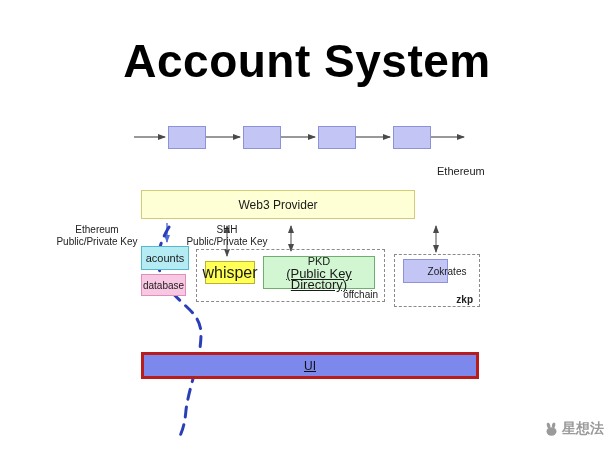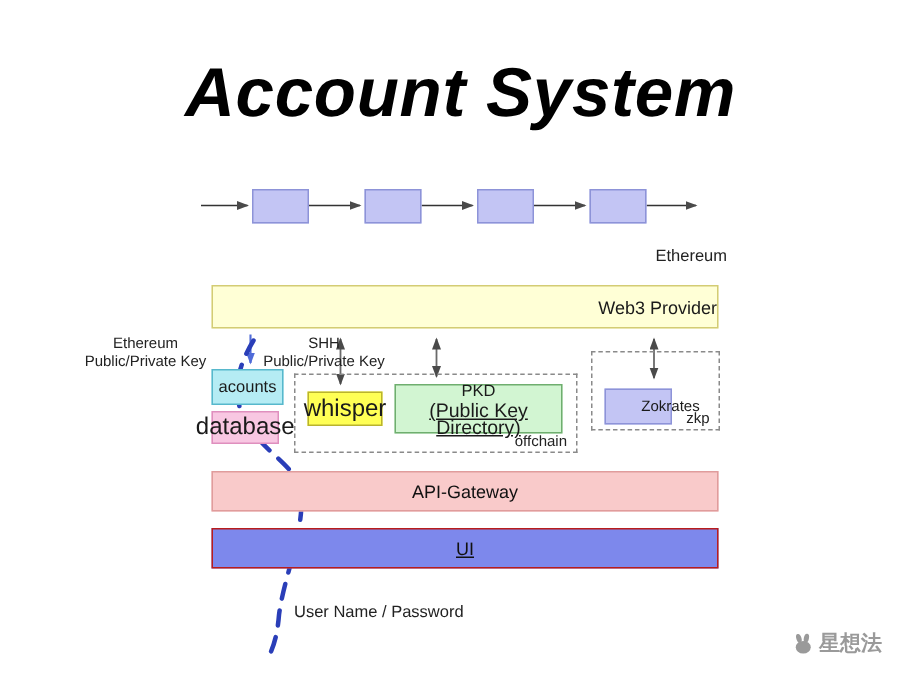--- a/index.html
+++ b/index.html
@@ -2,61 +2,61 @@
 <html style="--block-fill: #c3c5f4; --web3-fill: #ffffd6; --accounts-fill: #b5ecf4; --database-fill: #f8c7e2; --whisper-fill: #ffff55; --pkd-fill: #d2f5d2; --zokrates-fill: #c3c5f4; --api-fill: #f9caca; --ui-fill: #7d88ec; --dashed-line: #2a3eb8;"><head>
 <meta charset="utf-8">
 <style>
   html,body{margin:0;padding:0;background:#fff;}
   .stage{
     position:relative;width:614px;height:460px;background:#ffffff;overflow:hidden;
     font-family:"Liberation Sans","DejaVu Sans",sans-serif;color:#1a1a1a;
   }
   .title{
     position:absolute;top:34px;left:0;width:100%;margin:0;text-align:center;
-    font-size:46px;font-weight:bold;letter-spacing:0.5px;color:#000;font-style:italic;
+    font-size:46px;font-weight:bold;letter-spacing:0.5px;color:#000;
   }
   .overlay{position:absolute;left:0;top:0;pointer-events:none;}
   .chain-block{
     position:absolute;width:38px;height:23px;top:126px;
     background:var(--block-fill,#c3c5f4);border:1px solid #8d93d8;box-sizing:border-box;
   }
   .eth-label{position:absolute;left:437px;top:165px;font-size:11px;color:#222;}
   .web3{
-    position:absolute;left:141px;top:190px;width:338px;height:29px;box-sizing:border-box;
+    position:absolute;left:141px;top:190px;width:274px;height:29px;box-sizing:border-box;
     background:var(--web3-fill,#ffffd6);border:1px solid #d3cc74;
-    display:flex;align-items:center;justify-content:flex-end;font-size:12px;
+    display:flex;align-items:center;justify-content:center;font-size:12px;
   }
   .keylabel{position:absolute;width:118px;text-align:center;font-size:10px;line-height:12px;color:#222;}
   .kl-eth{left:38px;top:224px;}
-  .kl-shh{left:157px;top:224px;}
+  .kl-shh{left:168px;top:224px;}
   .module{
     position:absolute;box-sizing:border-box;display:flex;flex-direction:column;
     align-items:center;justify-content:center;text-align:center;
   }
   .m-accounts{left:141px;top:246px;width:48px;height:24px;background:var(--accounts-fill,#b5ecf4);border:1px solid #57b8cc;font-size:11px;justify-content:center;}
-  .m-database{left:141px;top:274px;width:45px;height:22px;background:var(--database-fill,#f8c7e2);border:1px solid #df8fbe;font-size:16px;text-align:center;}
+  .m-database{left:141px;top:274px;width:45px;height:22px;background:var(--database-fill,#f8c7e2);border:1px solid #df8fbe;font-size:10px;text-align:center;}
   .dashed-group{position:absolute;border:1px dashed #8a8a8a;box-sizing:border-box;}
   .g-offchain{left:196px;top:249px;width:189px;height:53px;}
-  .g-zkp{left:394px;top:234px;width:86px;height:53px;}
+  .g-zkp{left:394px;top:254px;width:86px;height:53px;font-weight:bold;}
   .m-whisper{left:205px;top:261px;width:50px;height:23px;background:var(--whisper-fill,#ffff55);border:1px solid #b9b32e;font-size:16px;}
   .m-pkd{left:263px;top:256px;width:112px;height:33px;background:var(--pkd-fill,#d2f5d2);border:1px solid #6fae6f;font-size:11px;line-height:13px;text-align:center;}
   .m-pkd .sub{font-size:13px;line-height:11px;text-decoration:underline;}
   .m-zokrates{left:403px;top:259px;width:32px;height:24px;background:var(--zokrates-fill,#c3c5f4);border:1px solid #8d93d8;font-size:10px;padding-left:43px;}
   .corner-label{position:absolute;font-size:10px;color:#222;}
   .lbl-offchain{right:6px;bottom:1px;}
   .lbl-zkp{right:6px;bottom:1px;}
   .layer-bar{
     position:absolute;left:141px;width:338px;height:27px;box-sizing:border-box;
     display:flex;align-items:center;justify-content:center;font-size:12px;color:#111;
   }
   .bar-api{top:314px;background:var(--api-fill,#f9caca);border:1px solid #e09c9c;}
-  .bar-ui{top:352px;background:var(--ui-fill,#7d88ec);border:1px solid #b91c1c;text-decoration:underline;}
+  .bar-ui{top:352px;background:var(--ui-fill,#7d88ec);border:3px solid #b91c1c;text-decoration:underline;}
   .username{position:absolute;left:196px;top:402px;font-size:11px;color:#222;}
   .watermark{
-    position:absolute;right:26px;top:420px;display:flex;align-items:center;gap:3px;
+    position:absolute;right:10px;top:420px;display:flex;align-items:center;gap:3px;
     color:#9a9a9a;font-size:14px;font-weight:bold;
   }
   .watermark .glyph{display:inline-flex;}
 </style>
 </head>
 <body>
 
 <div class="stage">
 
   <h1 class="title">Account System</h1>
@@ -124,28 +124,24 @@
     <div class="sub">(Public Key Directory)</div>
   </div>
 
   <div class="dashed-group g-zkp">
     <span class="corner-label lbl-zkp">zkp</span>
   </div>
   <div class="module m-zokrates">
     <span>Zokrates</span>
   </div>
 
-  <div class="layer-bar bar-api">
-    <span>API-Gateway</span>
-  </div>
   <div class="layer-bar bar-ui">
     <span>UI</span>
   </div>
 
-  <div class="username">User Name / Password</div>
 
   <div class="watermark">
     <span class="glyph">
       <svg width="15" height="15" viewBox="0 0 15 15">
         <ellipse cx="7.5" cy="9.5" rx="5" ry="4.2" fill="#9a9a9a"></ellipse>
         <ellipse cx="4.6" cy="3.6" rx="1.7" ry="3" fill="#9a9a9a" transform="rotate(-18 4.6 3.6)"></ellipse>
         <ellipse cx="9.6" cy="3.4" rx="1.7" ry="3" fill="#9a9a9a" transform="rotate(12 9.6 3.4)"></ellipse>
       </svg>
     </span>
     <span>星想法</span>

